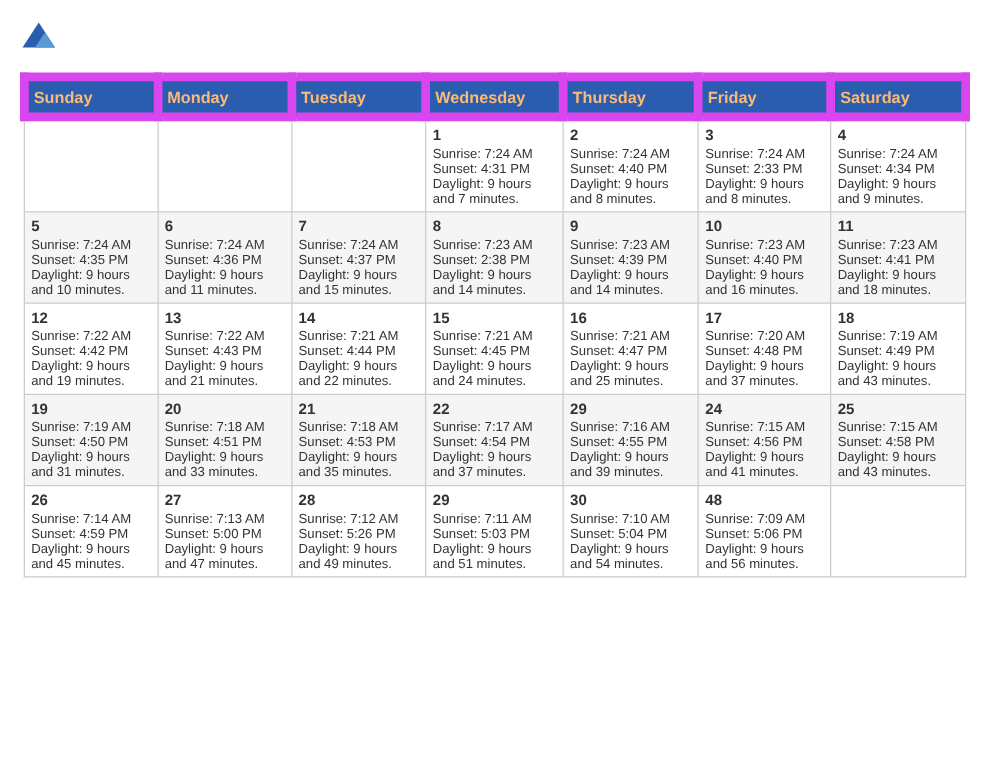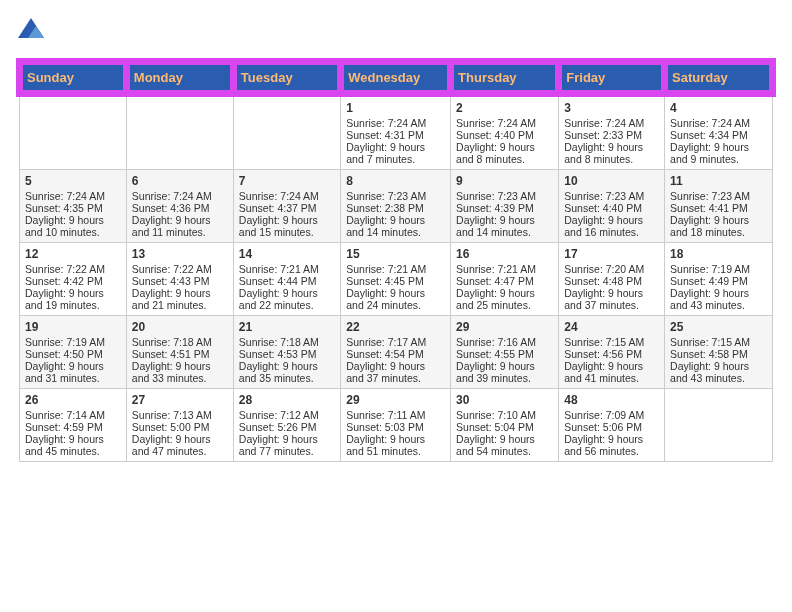--- a/index.html
+++ b/index.html
@@ -281,21 +281,21 @@
         <td>
           <span class="day-number">27</span>
           <div>Sunrise: 7:13 AM</div>
           <div>Sunset: 5:00 PM</div>
           <div>Daylight: 9 hours and 47 minutes.</div>
         </td>
         <td>
           <span class="day-number">28</span>
           <div>Sunrise: 7:12 AM</div>
           <div>Sunset: 5:26 PM</div>
-          <div>Daylight: 9 hours and 77 minutes.</div>
+          <div>Daylight: 9 hours and 49 minutes.</div>
         </td>
         <td>
           <span class="day-number">29</span>
           <div>Sunrise: 7:11 AM</div>
           <div>Sunset: 5:03 PM</div>
           <div>Daylight: 9 hours and 51 minutes.</div>
         </td>
         <td>
           <span class="day-number">30</span>
           <div>Sunrise: 7:10 AM</div>

